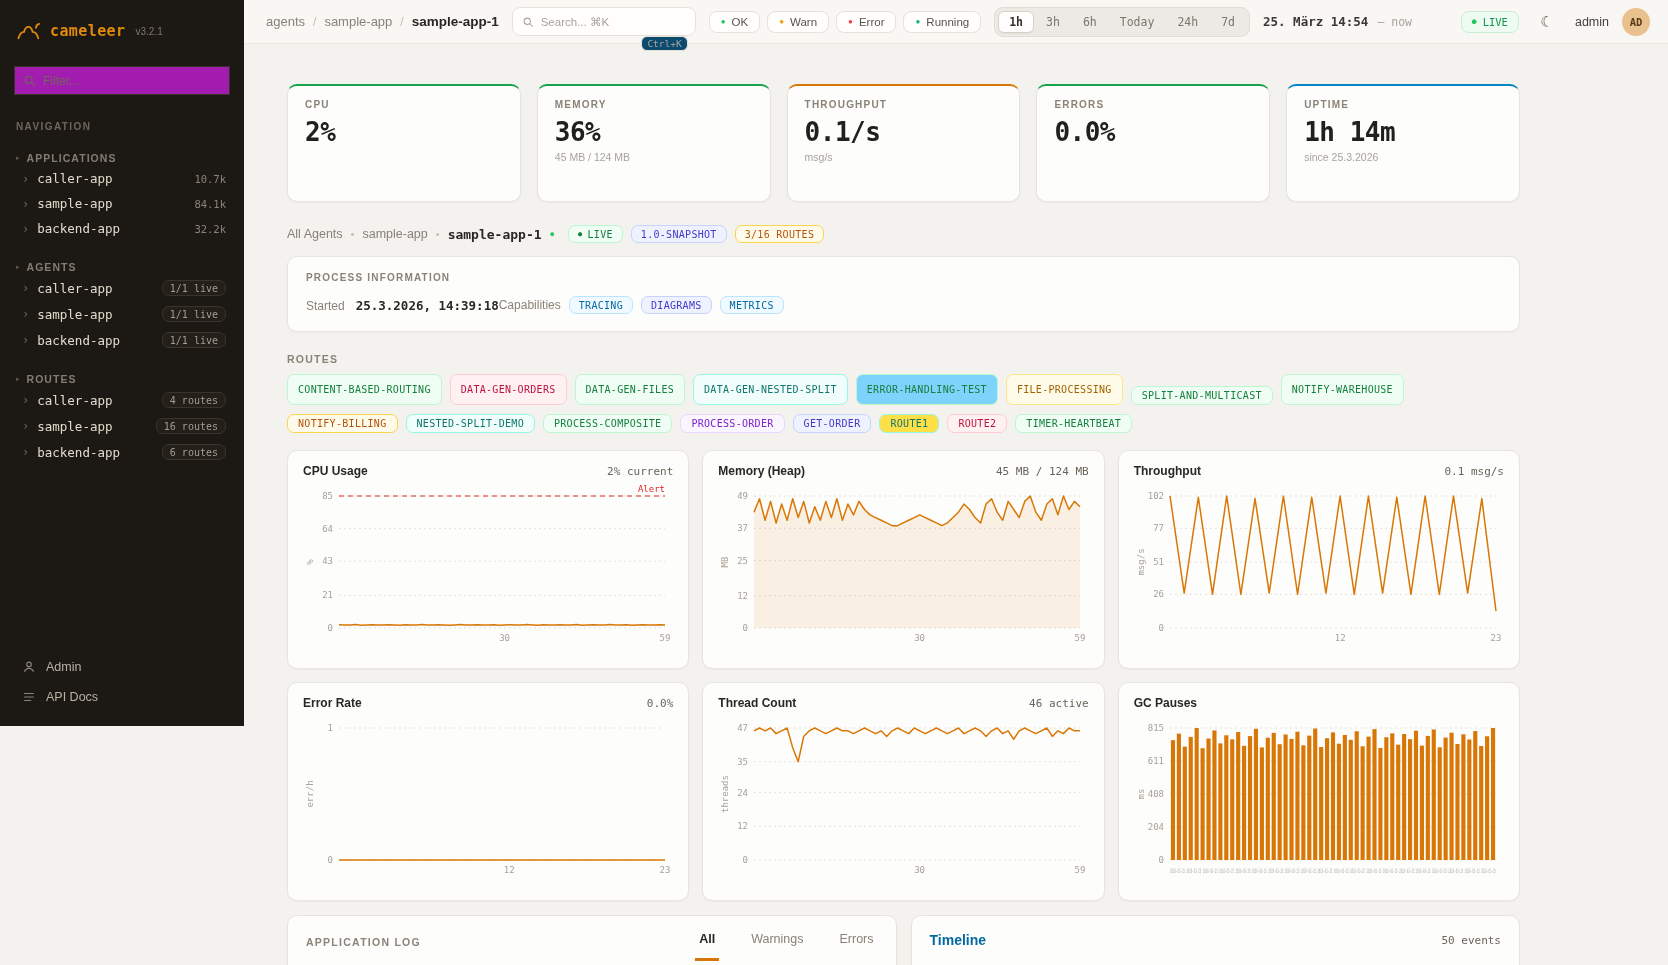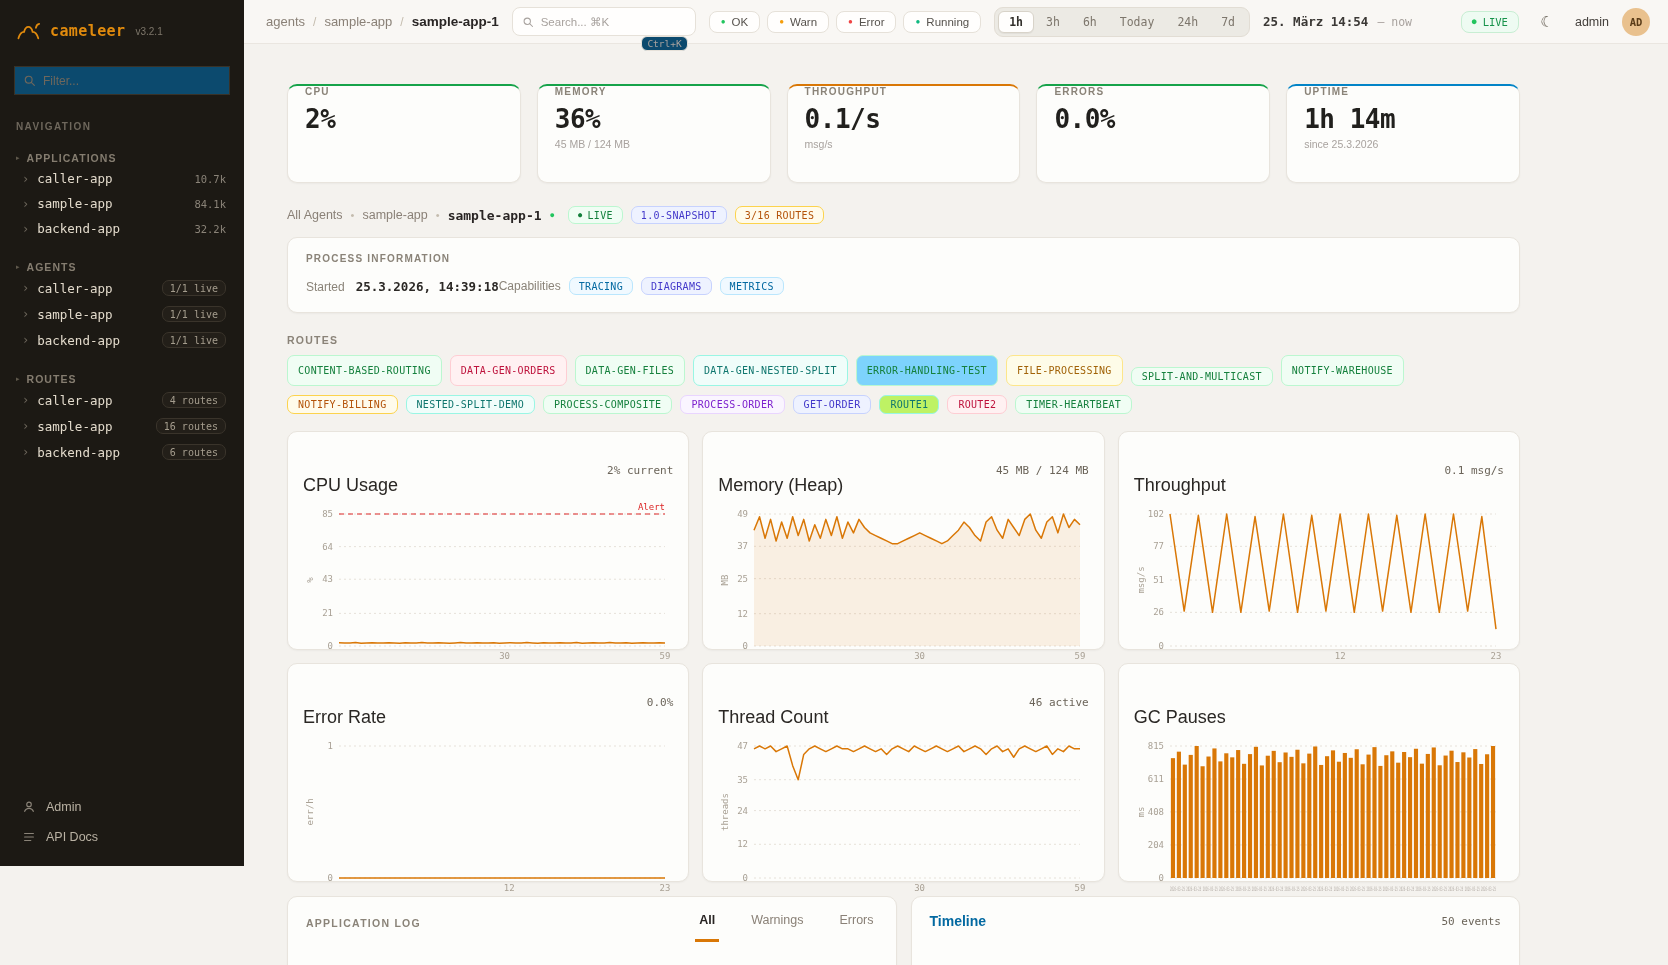--- a/index.html
+++ b/index.html
@@ -1,27 +1,27 @@
 <!DOCTYPE html>
 <html><head>
 <meta charset="utf-8">
 <style>
   * { box-sizing: border-box; margin: 0; padding: 0; }
   html,body { width:1668px; height:965px; overflow:hidden; }
   body { display:flex; background:#f4f2ee; font-family:"Liberation Sans","DejaVu Sans",sans-serif; color:#44403c; }
 
   
-  .sidebar { width:244px; flex-shrink:0; height:866px; background:#1c1914; position:relative; padding:16px 14px; }
+  .sidebar { width:244px; flex-shrink:0; height:726px; background:#1c1914; position:relative; padding:16px 14px; }
   .logo-row { display:flex; align-items:center; gap:8px; padding:2px 2px 0; }
   .logo-icon { width:26px; height:26px; }
   .logo-text { font-family:"DejaVu Sans Mono",monospace; font-weight:700; font-size:15px; color:#e08a0d; letter-spacing:.4px; }
   .logo-ver { font-size:10px; color:#7d766a; margin-left:2px; }
   .filter-wrap { position:relative; margin-top:22px; }
   .filter-wrap svg { position:absolute; left:9px; top:8px; width:13px; height:13px; color:#6e675c; }
-  .filter-input { width:100%; height:29px; background:#0c4a6e; border:1px solid #383228; border-radius:0; color:#cfc7ba; font-size:12px; padding:4px 10px 4px 28px; outline:none; }
+  .filter-input { width:100%; height:29px; background:#a21caf; border:1px solid #383228; border-radius:0; color:#cfc7ba; font-size:12px; padding:4px 10px 4px 28px; outline:none; }
   .filter-input::placeholder { color:#6e675c; }
   .nav-label { margin:26px 2px 2px; font-size:10px; letter-spacing:.14em; color:#6e675c; font-weight:700; }
   .side-group { margin-top:18px; }
   .group-head { display:flex; align-items:center; gap:7px; padding:2px 2px; cursor:pointer; }
   .group-caret { font-size:7px; color:#5f584c; }
   .group-label { font-size:10.5px; letter-spacing:.1em; color:#857d70; font-weight:700; }
   .side-item { display:flex; align-items:center; gap:8px; padding:5px 4px 5px 8px; border-radius:7px; cursor:pointer; }
   .item-chev { color:#6e675c; font-size:12px; font-family:"DejaVu Sans Mono",monospace; }
   .item-label { font-family:"DejaVu Sans Mono",monospace; font-size:12.5px; color:#e3dbcc; }
   .item-badge { margin-left:auto; font-family:"DejaVu Sans Mono",monospace; font-size:10.5px; color:#8a8378; }
@@ -55,21 +55,21 @@
   .live-badge { display:flex; align-items:center; gap:6px; background:#eefbf2; border:1px solid #c8eed3; color:#17934b; border-radius:8px; padding:4px 10px; font-family:"DejaVu Sans Mono",monospace; font-size:10.5px; cursor:pointer; }
   .live-badge .sdot { color:#22c55e; }
   .theme-btn { width:30px; height:30px; border:none; background:transparent; color:#6b6459; font-size:15px; border-radius:7px; cursor:pointer; }
   .user-label { font-size:12.5px; color:#44403c; cursor:pointer; }
   .avatar { width:28px; height:28px; border-radius:50%; background:#e9c18e; color:#593b17; font-family:"DejaVu Sans Mono",monospace; font-size:10.5px; font-weight:700; display:flex; align-items:center; justify-content:center; cursor:pointer; }
 
   
   .content { padding:40px 0 0 43px; width:1276px; }
   .card { background:#fdfdfb; border:1px solid #e8e4dd; border-radius:10px; box-shadow:0 1px 2px rgba(28,25,23,.04); }
   .stat-row { display:grid; grid-template-columns:repeat(5,1fr); gap:16px; width:1233px; }
-  .stat-card { border-top:2px solid #16a34a; padding:0 17px 11px; height:99px; }
+  .stat-card { border-top:2px solid #16a34a; padding:13px 17px 11px; height:118px; }
   .stat-label { font-size:10px; letter-spacing:.12em; color:#8a8378; font-weight:700; }
   .stat-value { margin-top:7px; font-family:"DejaVu Sans Mono",monospace; font-weight:700; font-size:26px; color:#21201d; letter-spacing:-.5px; }
   .stat-sub { margin-top:4px; font-size:10.5px; color:#a8a29e; }
 
   .agent-bar { margin-top:23px; display:flex; align-items:center; gap:9px; width:1233px; }
   .acrumb { font-size:12.5px; color:#8a8177; cursor:pointer; }
   .acrumb-active { font-family:"DejaVu Sans Mono",monospace; font-weight:700; font-size:13px; color:#292524; }
   .acrumb-sep { color:#c4bcae; font-size:11px; }
   .live-dot { color:#22c55e; font-size:9px; }
   .agent-badges { display:flex; gap:8px; margin-left:4px; }
@@ -84,21 +84,21 @@
   .pi-value { font-family:"DejaVu Sans Mono",monospace; font-size:12.5px; font-weight:700; color:#2b2825; }
   .pi-right { display:flex; align-items:center; gap:8px; }
 
   .routes-label { margin-top:21px; font-size:10.5px; letter-spacing:.12em; color:#8a8378; font-weight:700; }
   .route-chips { margin-top:9px; width:1233px; display:flex; flex-wrap:wrap; gap:9px 8px; }
   .route-chip { padding:3px 10px; cursor:pointer; }
 
   .charts-grid { margin-top:17px; width:1233px; display:grid; grid-template-columns:repeat(3,1fr); gap:13px; }
   .chart-card { padding:13px 15px 6px; height:219px; }
   .chart-head { display:flex; justify-content:space-between; align-items:center; }
-  .chart-title { font-size:18px; font-weight:400; color:#2a2724;margin-top:30px; }
+  .chart-title { font-size:12px; font-weight:700; color:#2a2724; }
   .chart-value { font-family:"DejaVu Sans Mono",monospace; font-size:11px; color:#6b6459; }
   .chart-body { margin-top:6px; height:160px; }
   .tick { font-family:"DejaVu Sans Mono",monospace; font-size:9px; fill:#a9a195; }
   .tick-alert { fill:#dc2626; }
   .tick-smear { fill:#b3aca6; font-size:6px; }
 
   .bottom-grid { margin-top:14px; width:1233px; display:grid; grid-template-columns:1fr 1fr; gap:14px; }
   .log-card { padding:16px 18px; height:160px; }
   .log-head { display:flex; justify-content:space-between; align-items:flex-start; }
   .log-title { font-size:10.5px; letter-spacing:.12em; color:#8a8378; font-weight:700; padding-top:4px; }
@@ -378,21 +378,21 @@
         </span>
         <span class="pill route-chip" style="color: rgb(21, 128, 61); background: rgb(240, 253, 244); border-color: rgb(187, 247, 208);">
           <span class="pill-label">PROCESS-COMPOSITE</span>
         </span>
         <span class="pill route-chip" style="color: rgb(126, 34, 206); background: rgb(250, 245, 255); border-color: rgb(233, 213, 255);">
           <span class="pill-label">PROCESS-ORDER</span>
         </span>
         <span class="pill route-chip" style="color: rgb(67, 56, 202); background: rgb(238, 242, 255); border-color: rgb(199, 210, 254);">
           <span class="pill-label">GET-ORDER</span>
         </span>
-        <span class="pill route-chip" style="color: rgb(15, 118, 110); background: #bef264; border-color: rgb(153, 246, 228);">
+        <span class="pill route-chip" style="color: rgb(15, 118, 110); background: #fde047; border-color: rgb(153, 246, 228);">
           <span class="pill-label">ROUTE1</span>
         </span>
         <span class="pill route-chip" style="color: rgb(190, 18, 60); background: rgb(255, 241, 242); border-color: rgb(254, 205, 211);">
           <span class="pill-label">ROUTE2</span>
         </span>
         <span class="pill route-chip" style="color: rgb(21, 128, 61); background: rgb(240, 253, 244); border-color: rgb(187, 247, 208);">
           <span class="pill-label">TIMER-HEARTBEAT</span>
         </span>
       </div>
 

